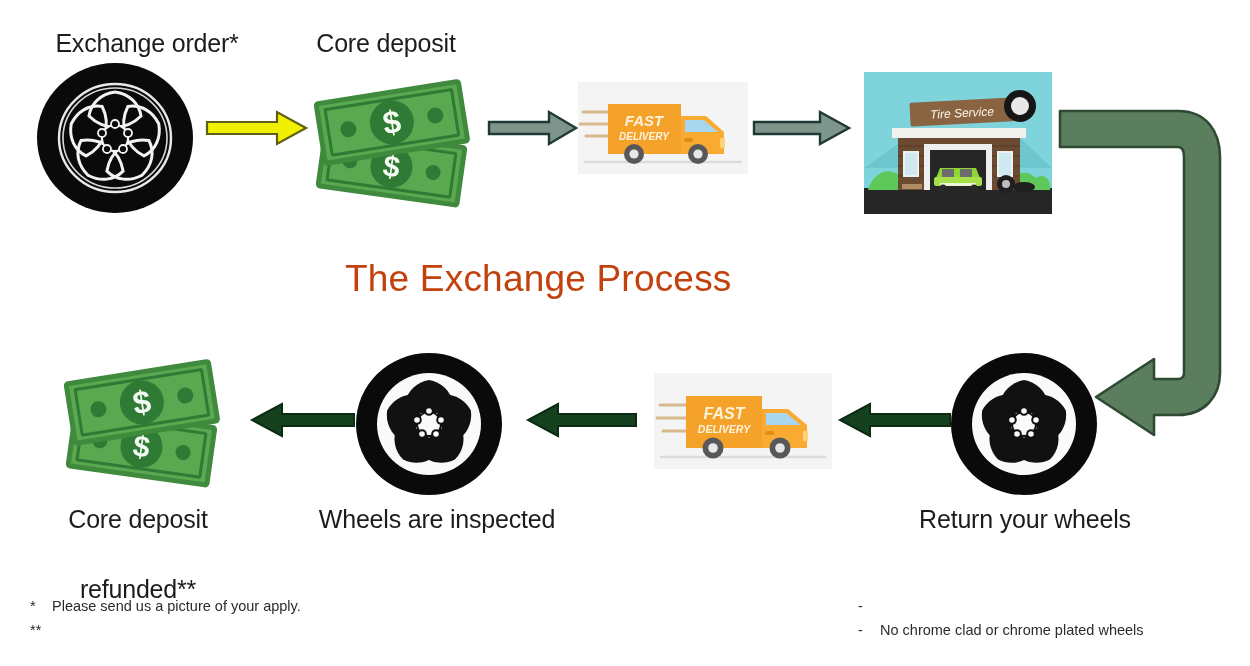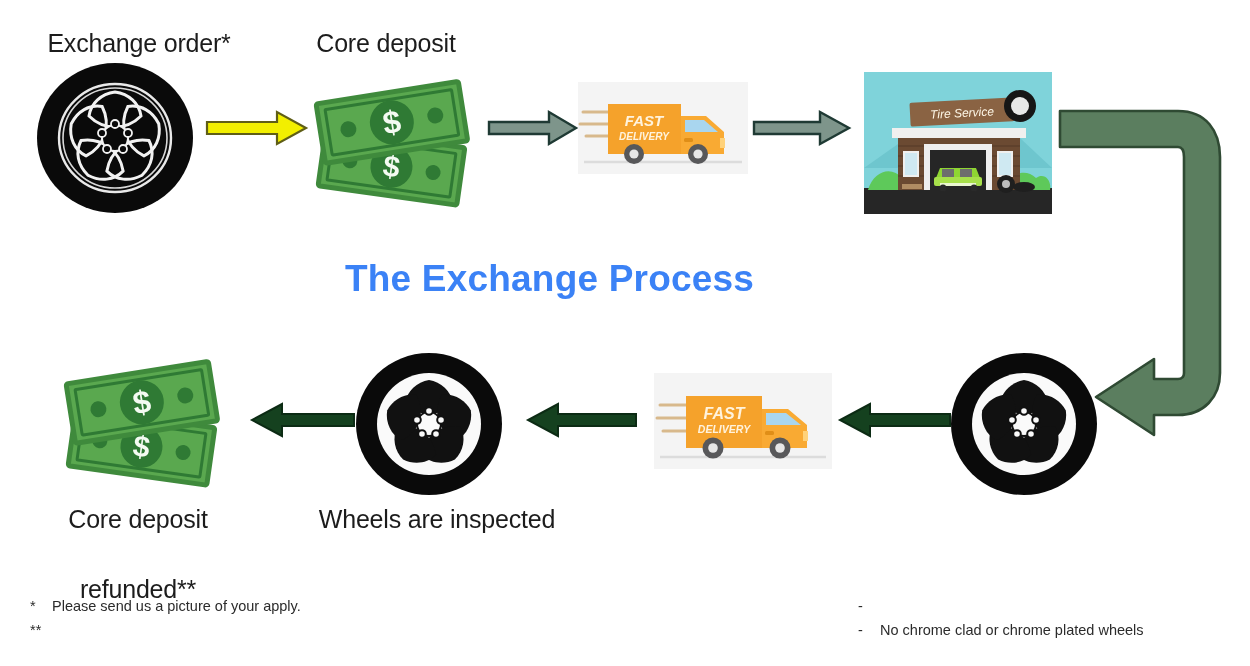--- a/index.html
+++ b/index.html
@@ -27,22 +27,22 @@
     line-height: 30px;
     color: #1c1c1c;
     text-align: center;
     letter-spacing: -0.2px;
     white-space: nowrap;
   }
 
   .title {
     position: absolute;
     font-size: 37px;
-    font-weight: bold;
-    color: #3b82f6;
+    font-weight: normal;
+    color: #c2410c;
     letter-spacing: 0.2px;
     white-space: nowrap;
   }
 
   .foot {
     position: absolute;
     font-size: 14.5px;
     line-height: 24px;
     color: #2b2b2b;
     white-space: nowrap;
@@ -72,21 +72,21 @@
 
   
   .arrow { position: absolute; }
   .arrow svg { display: block; }
 </style>
 </head>
 <body>
 
 <div id="canvas">
 
-  <div class="node-label" style="left:8px; top:28px; width:262px;">Exchange order*</div>
+  <div class="node-label" style="left:16px; top:28px; width:262px;">Exchange order*</div>
 
   <div class="node-label" style="left:270px; top:28px; width:232px;">Core deposit</div>
 
 
   <div class="wheel" style="left:36px; top:62px;">
     <svg width="158" height="152" viewBox="0 0 158 152">
       <defs>
         <clipPath id="rimClipA">
             <circle cx="79" cy="76" r="52"></circle>
           </clipPath>
@@ -410,20 +410,21 @@
         <circle cx="62" cy="68" r="3.8"></circle>
       </g>
     </svg>
   </div>
 
   <div class="node-label" style="left:18px; top:504px; width:240px;">Core deposit</div>
   <div class="node-label" style="left:18px; top:534px; width:240px;margin-top:40px;">refunded**</div>
 
   <div class="node-label" style="left:288px; top:504px; width:298px;">Wheels are inspected</div>
 
+  <div class="node-label" style="left:888px; top:504px; width:274px;">Return your wheels</div>
 
   <div class="foot" style="left:30px; top:594px;">
     <div class="foot-row">
       <span class="foot-mark">*</span>
       <span>Please send us a picture of your apply.</span>
     </div>
     <div class="foot-row">
       <span class="foot-mark">**</span>
     </div>
   </div>

